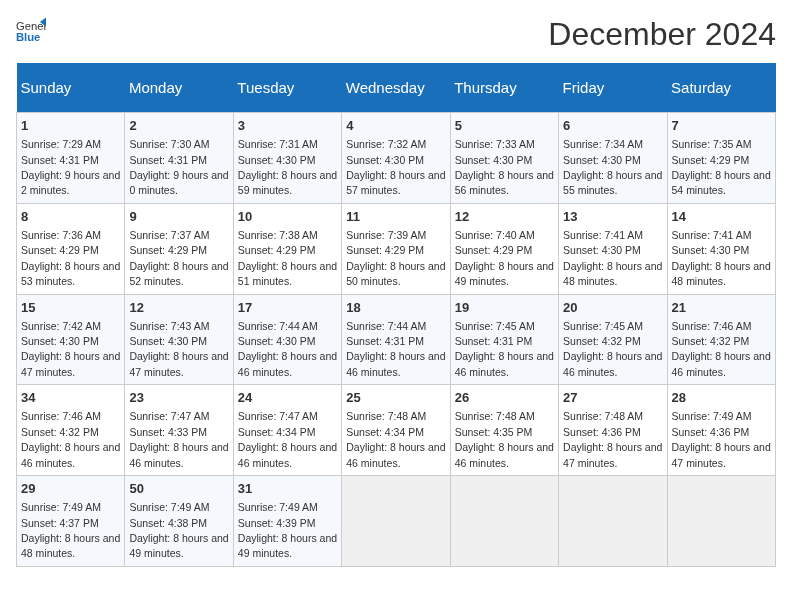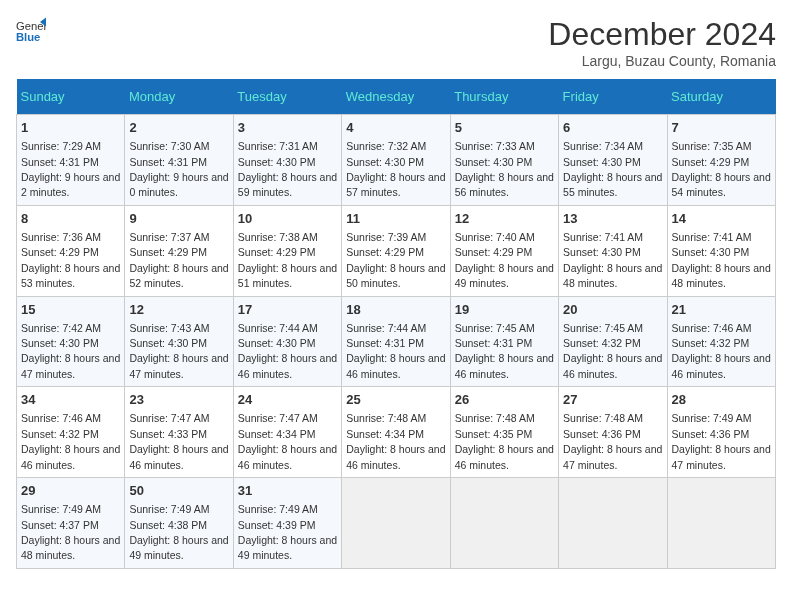--- a/index.html
+++ b/index.html
@@ -18,35 +18,35 @@
     }
     .logo {
       display: flex;
       align-items: center;
       gap: 4px;
     }
     .logo-icon {
       width: 30px;
       height: 30px;
     }
-    .title-block { text-align: right; }
+    .title-block { }
     .month-title { font-size: 32px; color: #333; font-weight: normal; }
     .subtitle { font-size: 14px; color: #555; }
 
     .calendar {
       width: 100%;
       border-collapse: collapse;
       font-size: 11px;
     }
     .calendar th {
       background-color: #1a6fbb;
-      color: #5eead4;
-      padding: 10px 4px;
+      color: #ffffff;
+      padding: 16px 4px;
       text-align: left;
-      font-size: 13px;
+      font-size: 15px;
       font-weight: normal;
     }
     .calendar td {
       border: 1px solid #ccc;
       vertical-align: top;
       padding: 4px;
       width: calc(100% / 7);
       min-height: 80px;
       color: #333;
       line-height: 1.4;
@@ -68,21 +68,20 @@
 <div class="header">
   <div class="logo">
     <svg class="logo-icon" viewBox="0 0 40 40">
       <text x="0" y="18" font-size="15" fill="#333" font-family="Arial">General</text>
       <text x="0" y="33" font-size="15" fill="#1a6fbb" font-family="Arial" font-weight="bold">Blue</text>
       <polygon points="32,8 40,2 40,14" fill="#1a6fbb"></polygon>
     </svg>
   </div>
   <div class="title-block">
     <div class="month-title">December 2024</div>
-    <div class="subtitle">Largu, Buzau County, Romania</div>
   </div>
 </div>
 
 <table class="calendar">
   <thead>
     <tr>
       <th>Sunday</th>
       <th>Monday</th>
       <th>Tuesday</th>
       <th>Wednesday</th>

